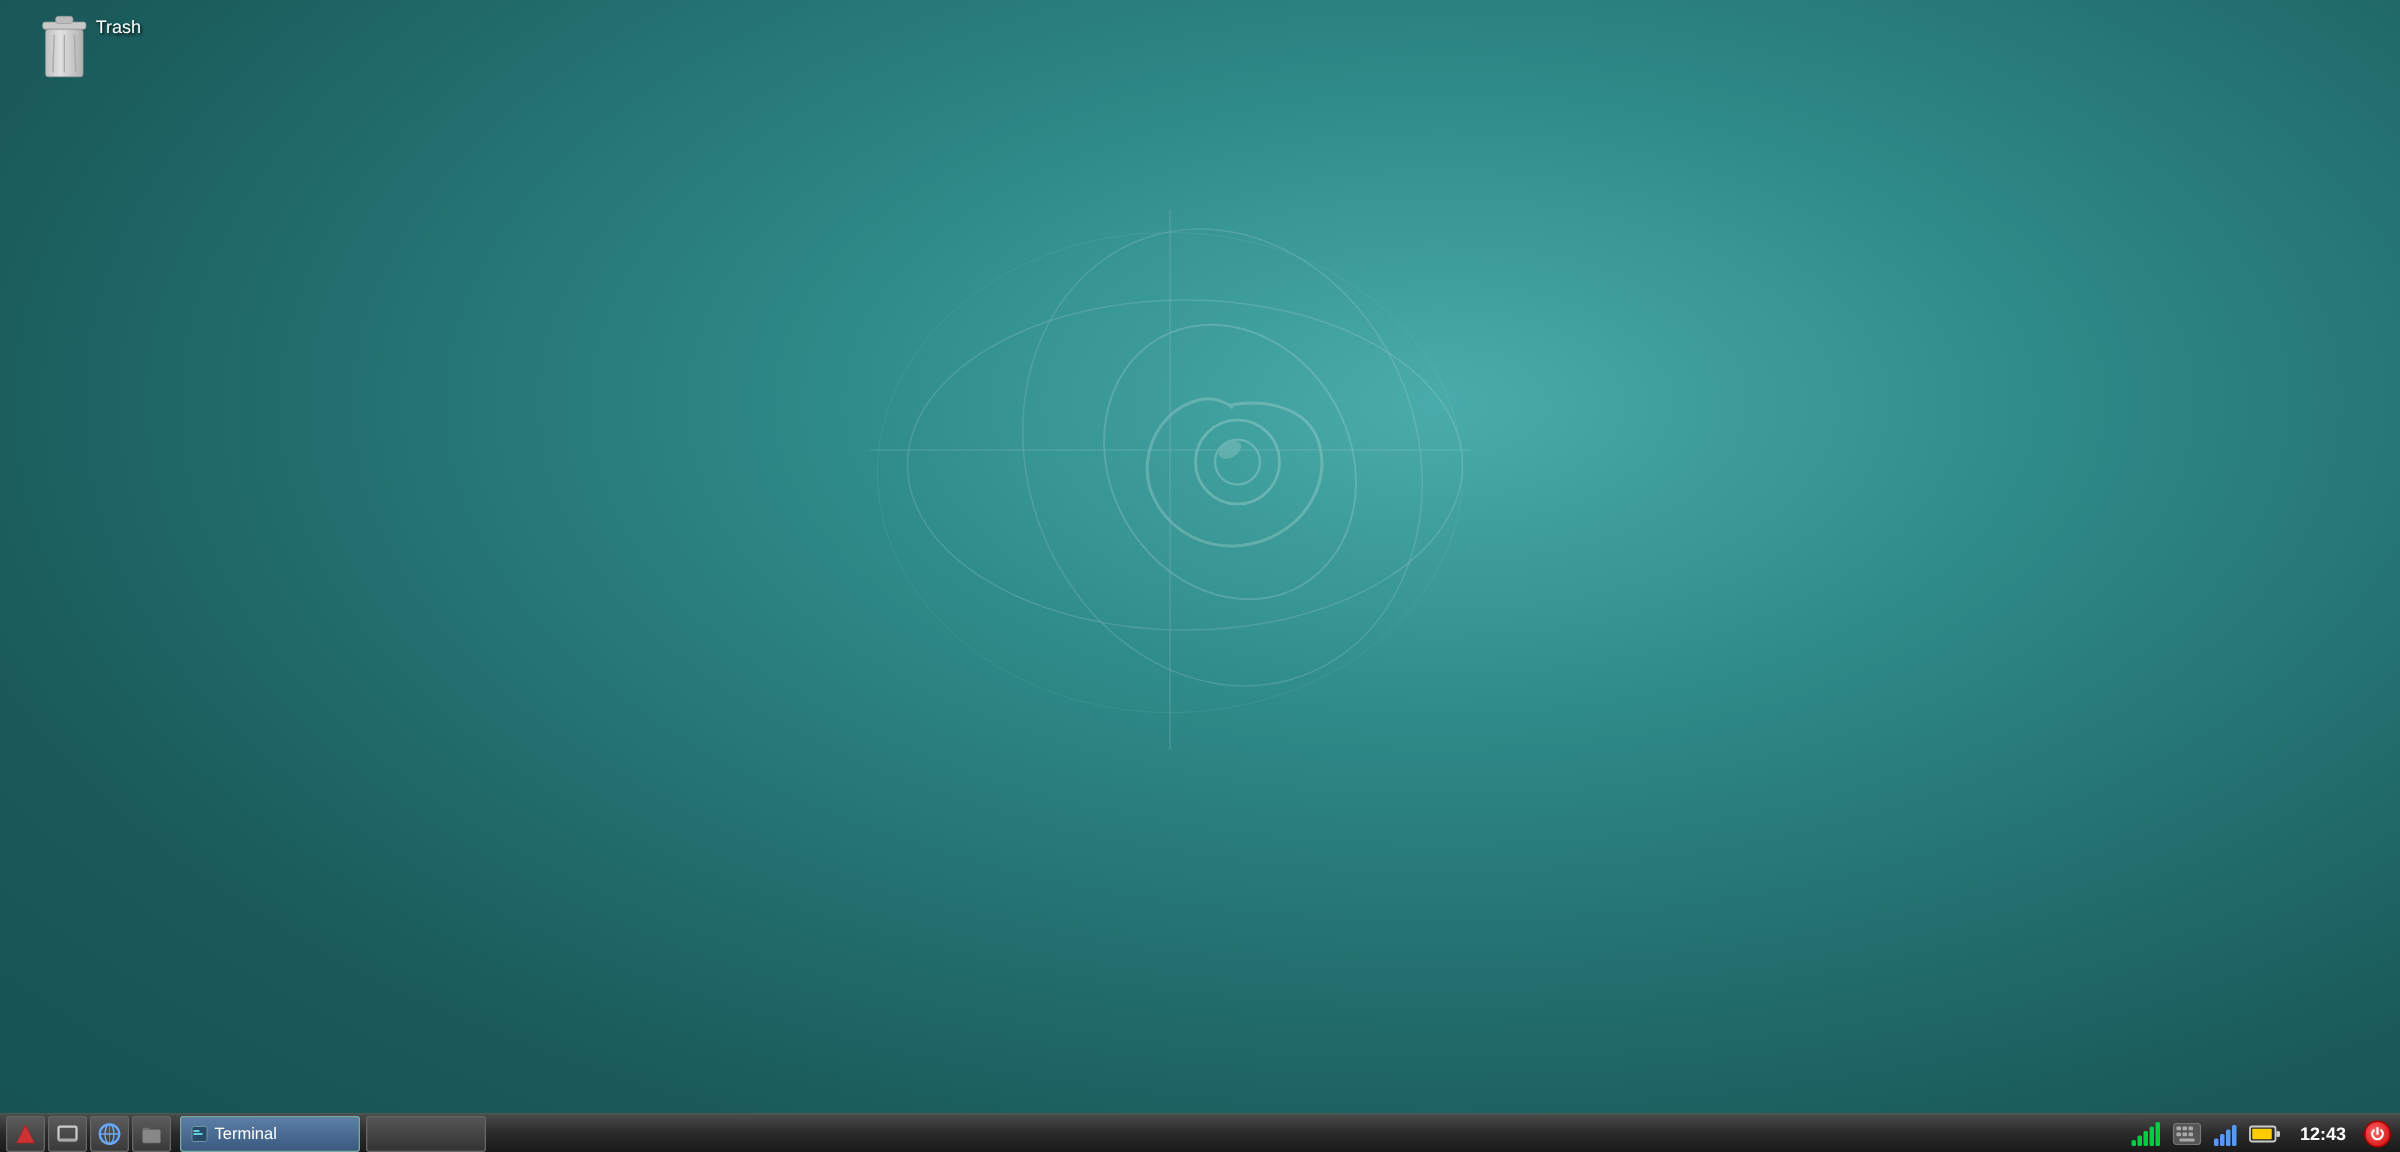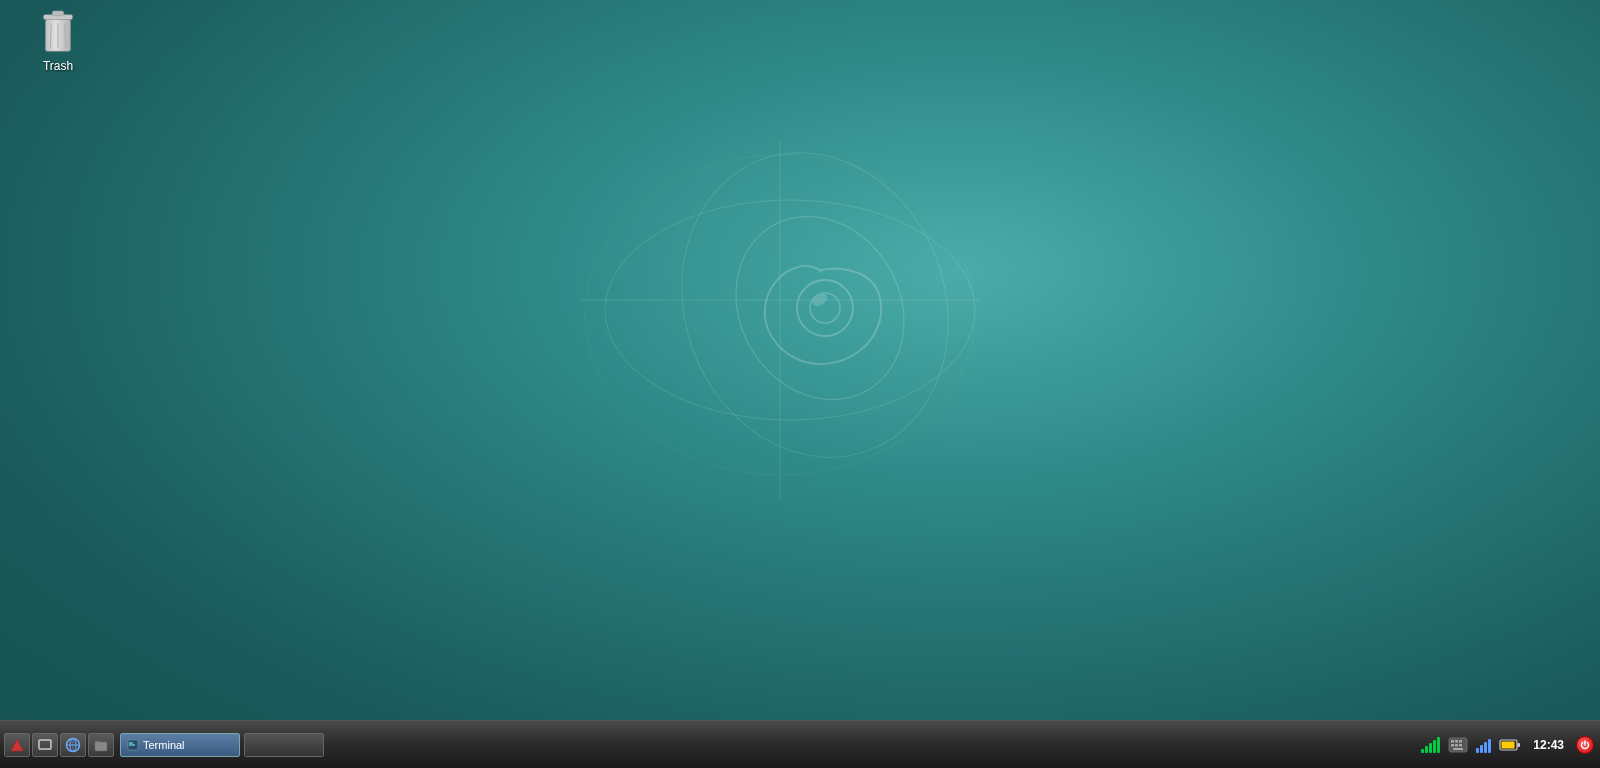--- a/index.html
+++ b/index.html
@@ -28,22 +28,21 @@
       height: 360px;
       opacity: 0.25;
     }
 
     
     #trash-icon {
       position: absolute;
       top: 8px;
       left: 22px;
       display: flex;
-      flex-direction: column;
-      align-items: center;
+      align-items: flex-start;
       cursor: pointer;
       width: 72px;
     }
 
     #trash-icon-img {
       width: 42px;
       height: 48px;
       position: relative;
     }
 
@@ -54,21 +53,21 @@
       margin-top: 3px;
       text-align: center;
     }
 
     
     #taskbar {
       position: absolute;
       bottom: 0;
       left: 0;
       width: 1600px;
-      height: 48px;
+      height: 26px;
       background: linear-gradient(to bottom, #4a4a4a 0%, #2a2a2a 50%, #1a1a1a 100%);
       display: flex;
       align-items: center;
       border-top: 1px solid #555;
     }
 
     
     .taskbar-left {
       display: flex;
       align-items: center;

